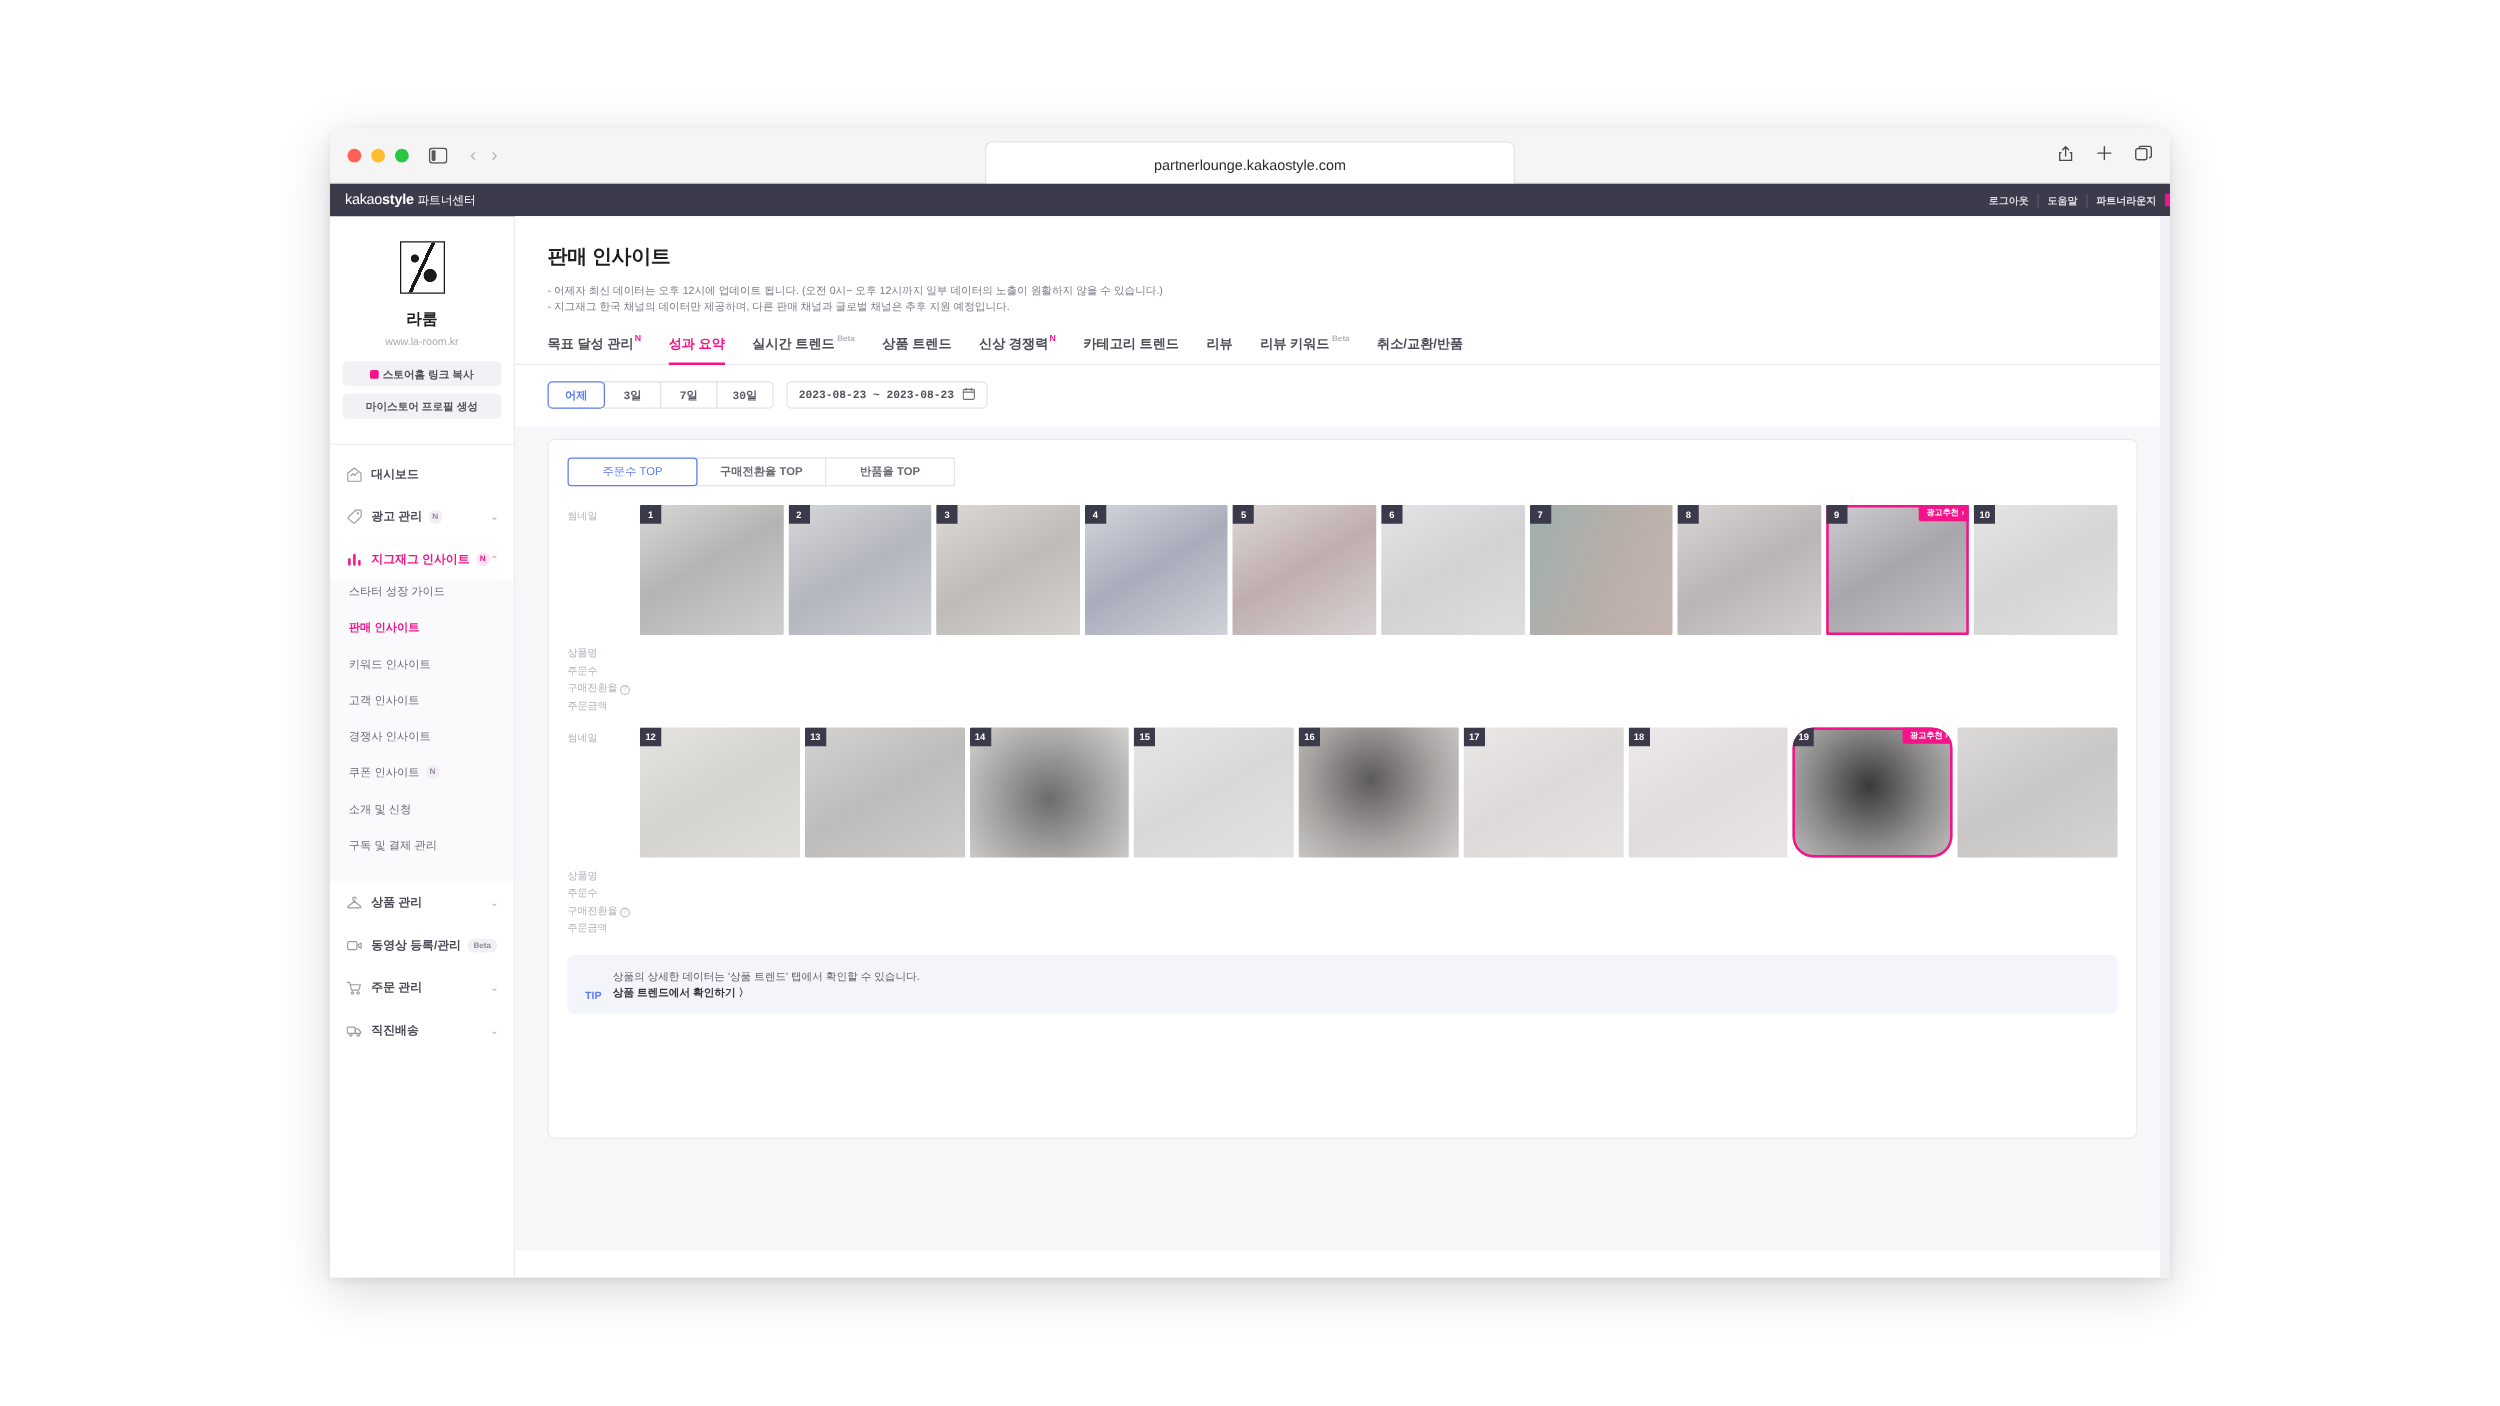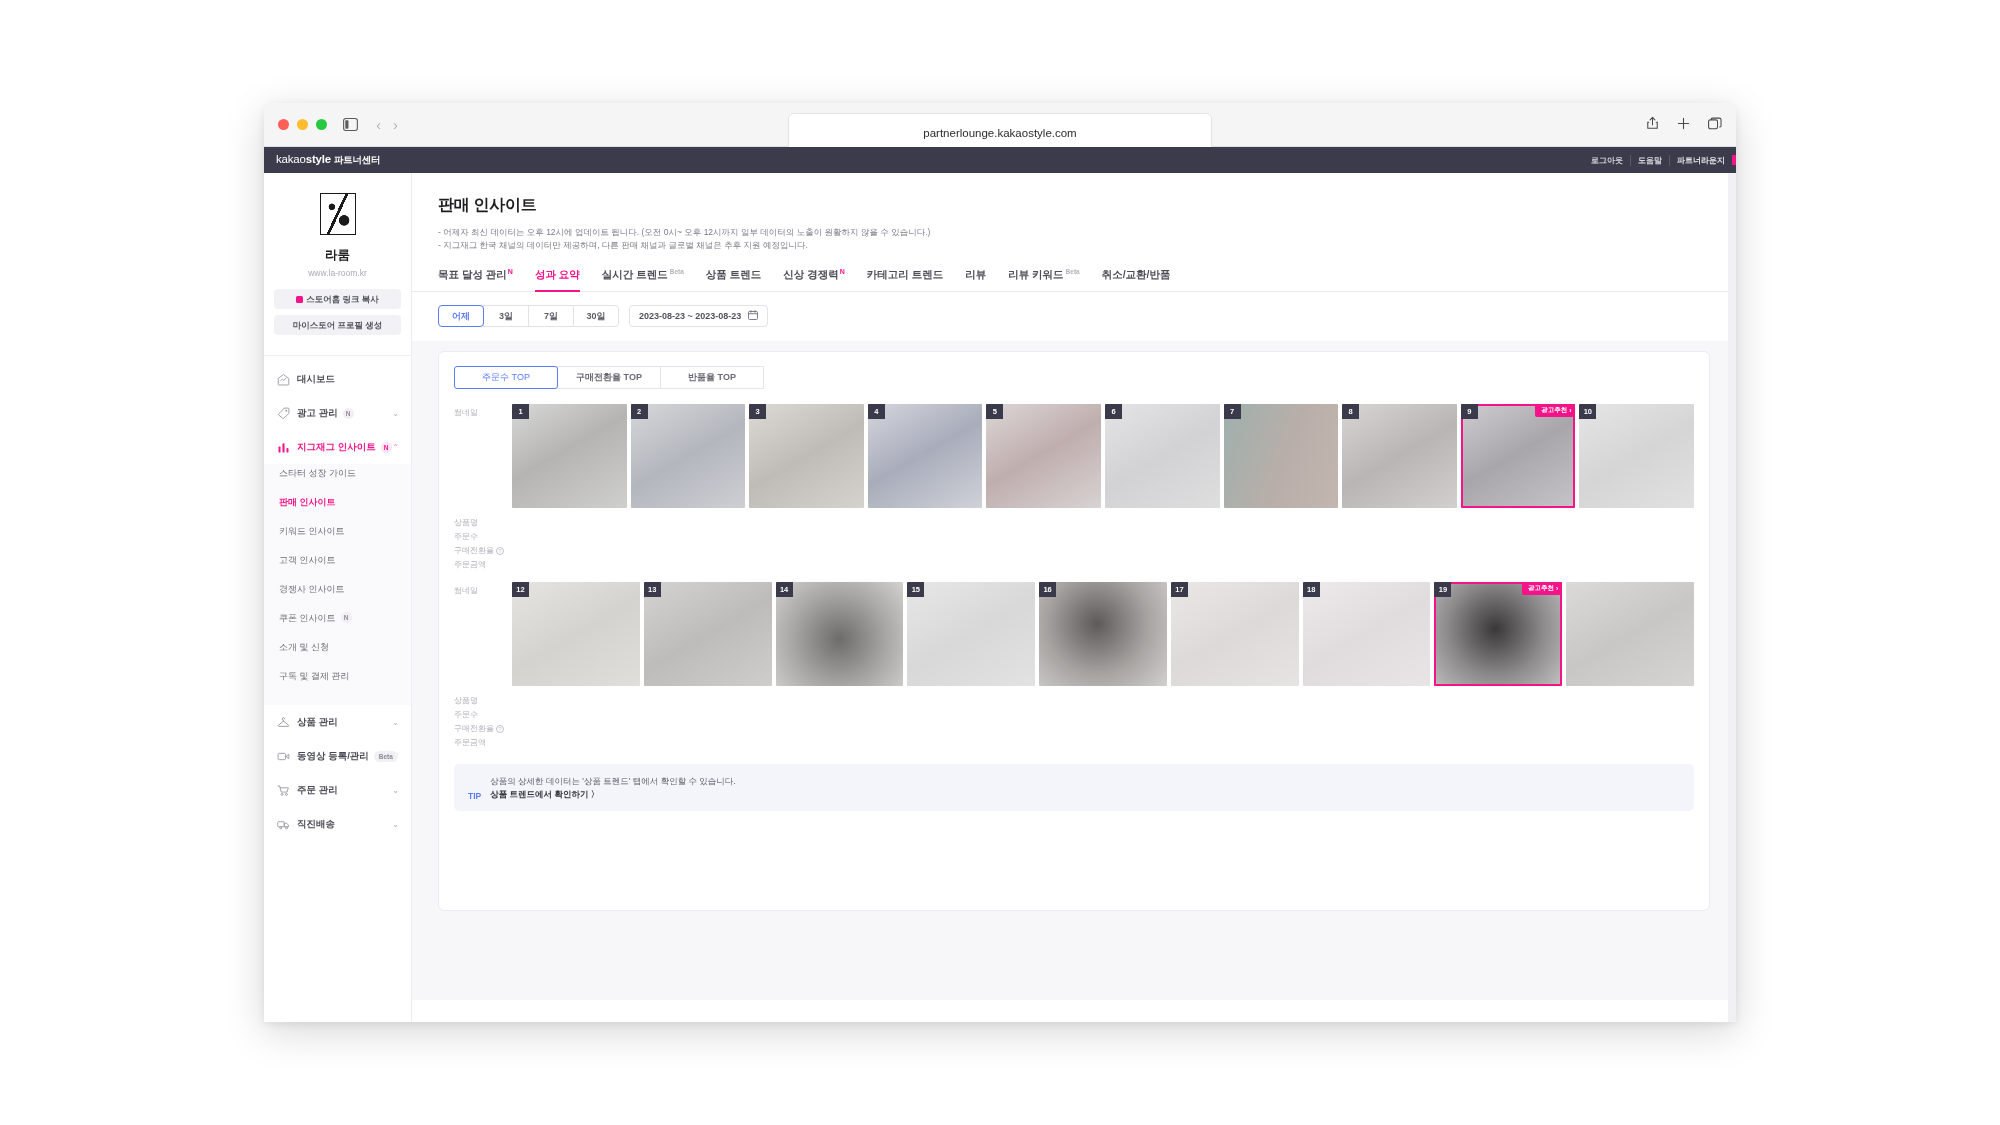--- a/index.html
+++ b/index.html
@@ -59,21 +59,21 @@
   
   #topbar {
     height: 26px;
     background: #3c3b4b;
     display: flex; align-items: center;
     position: relative;
   }
   #brand { margin-left: 12px; font-size: 11.5px; color: #ffffff; letter-spacing: -0.2px; }
   #brand .light { font-weight: 400; }
   #brand .bold { font-weight: 700; }
-  #brand .suffix { font-size: 9.5px; margin-left: 3px; font-weight: 700; }
+  #brand .suffix { font-size: 9.5px; margin-left: 3px; font-weight: 400; }
   #topbar-links {
     position: absolute; right: 0; top: 0; height: 26px;
     display: flex; align-items: center; gap: 0;
     font-size: 8px; color: #d9d9de; font-weight: 600;
   }
   #topbar-links .tl { padding: 0 7px; border-left: 1px solid #5b5a68; white-space: nowrap; }
   #topbar-links .tl:first-child { border-left: none; }
   #topbar-links .tl.clipped { color: #e6e6ea; }
   .pink-sliver { width: 4px; height: 10px; background: #f5138a; display:inline-block; }
 
@@ -180,20 +180,21 @@
     content: ""; position: absolute; left: 0; right: 0; bottom: -1px;
     height: 2px; background: #f5138a;
   }
   .sup-n { color: #f5138a; font-size: 7px; vertical-align: top; font-weight: 700; margin-left: 1px; }
   .sup-beta { color: #b3b3bd; font-size: 6.5px; vertical-align: top; font-weight: 700; margin-left: 2px; }
 
   #filterbar {
     display: flex; align-items: center; gap: 0;
     padding: 13px 26px 14px;
     background: #ffffff;
+    font-family: Liberation Mono, monospace;
   }
   .seg {
     height: 22px; min-width: 46px; padding: 0 10px;
     border: 1px solid #e2e2e8; background: #ffffff;
     font-size: 9px; color: #5b5b66; font-weight: 600;
     display: flex; align-items: center; justify-content: center;
     cursor: pointer; margin-left: -1px;
     font-family: inherit;
   }
   .seg:first-child { margin-left: 0; border-radius: 4px 0 0 4px; }
@@ -608,21 +609,21 @@
                 </div>
                 <div class="thumb" style="background:radial-gradient(circle at 45% 40%,#5d5b5a,#a7a4a2 55%,#d2d0ce);">
                   <span class="rank-badge">16</span>
                 </div>
                 <div class="thumb" style="background:linear-gradient(150deg,#eae8e7,#dcd9d8 50%,#e6e4e3);">
                   <span class="rank-badge">17</span>
                 </div>
                 <div class="thumb" style="background:linear-gradient(150deg,#eeeaec,#e0dcde 50%,#e9e5e7);">
                   <span class="rank-badge">18</span>
                 </div>
-                <div class="thumb ad" style="background:radial-gradient(circle at 48% 45%,#3a3838,#8e8b8c 55%,#c4c1c2);">
+                <div class="thumb ad" style="background:radial-gradient(circle at 48% 45%,#3a3838,#8e8b8c 55%,#c4c1c2);border-radius:17px;">
                   <span class="rank-badge">19</span>
                   <span class="ad-badge">
                     <span>광고추천</span>
                     <span>›</span>
                   </span>
                 </div>
                 <div class="thumb" style="background:linear-gradient(150deg,#dbdad9,#c8c7c6 50%,#d5d4d3);">
                   
                 </div>
               </div>

